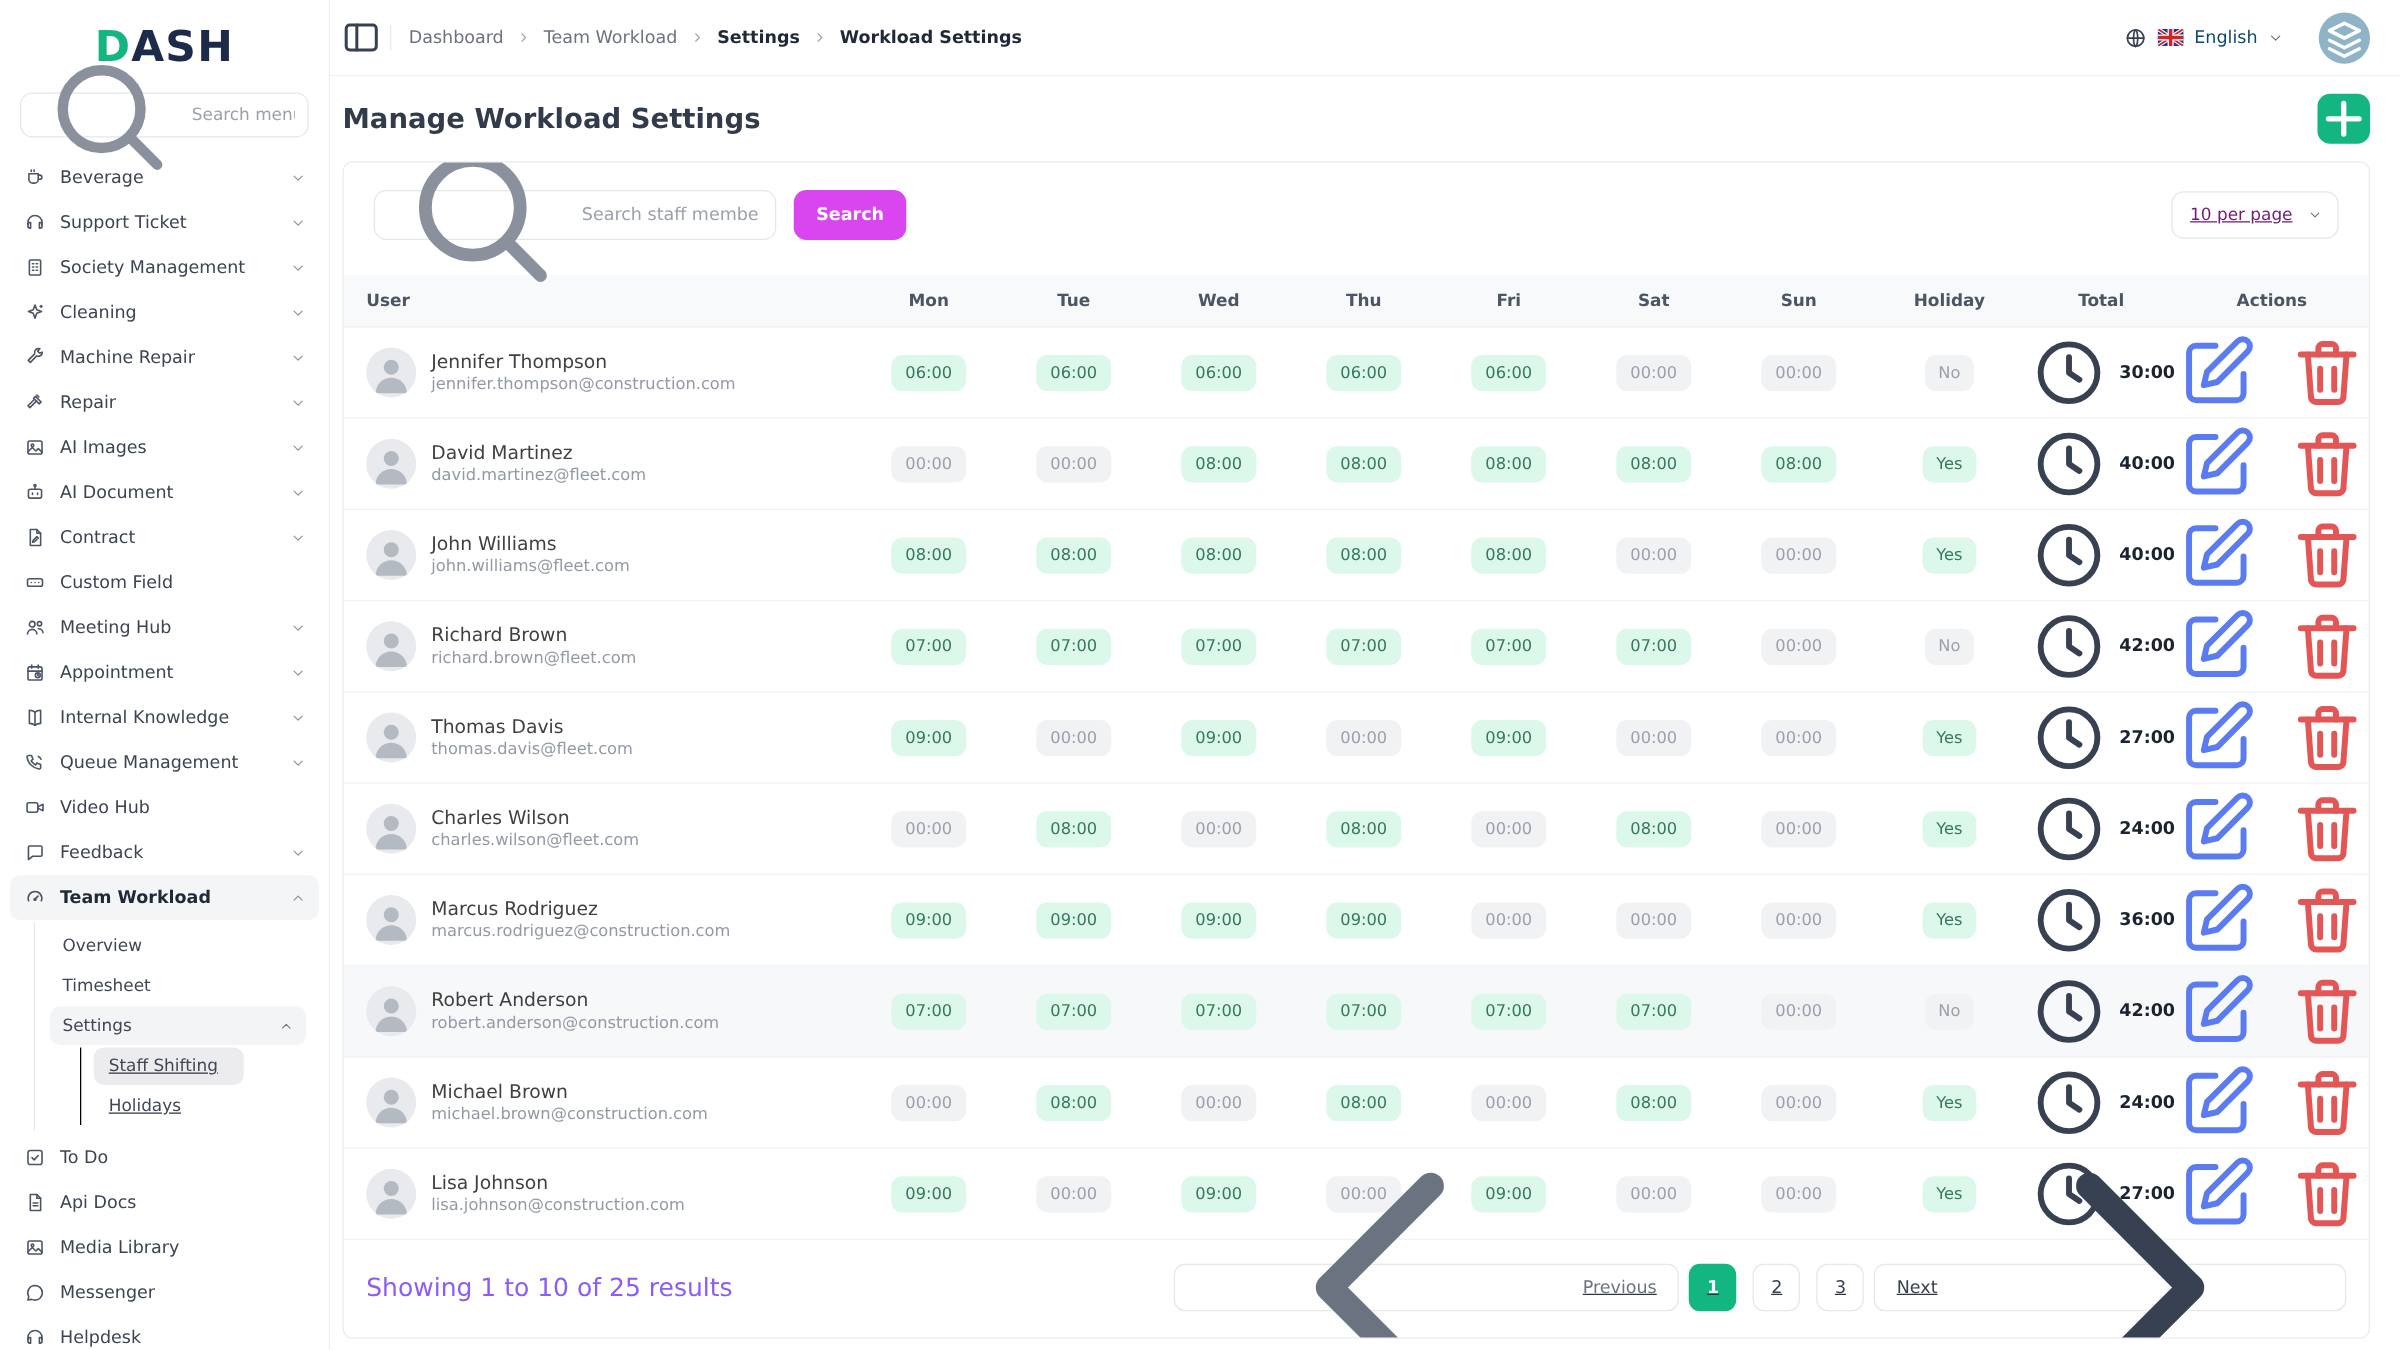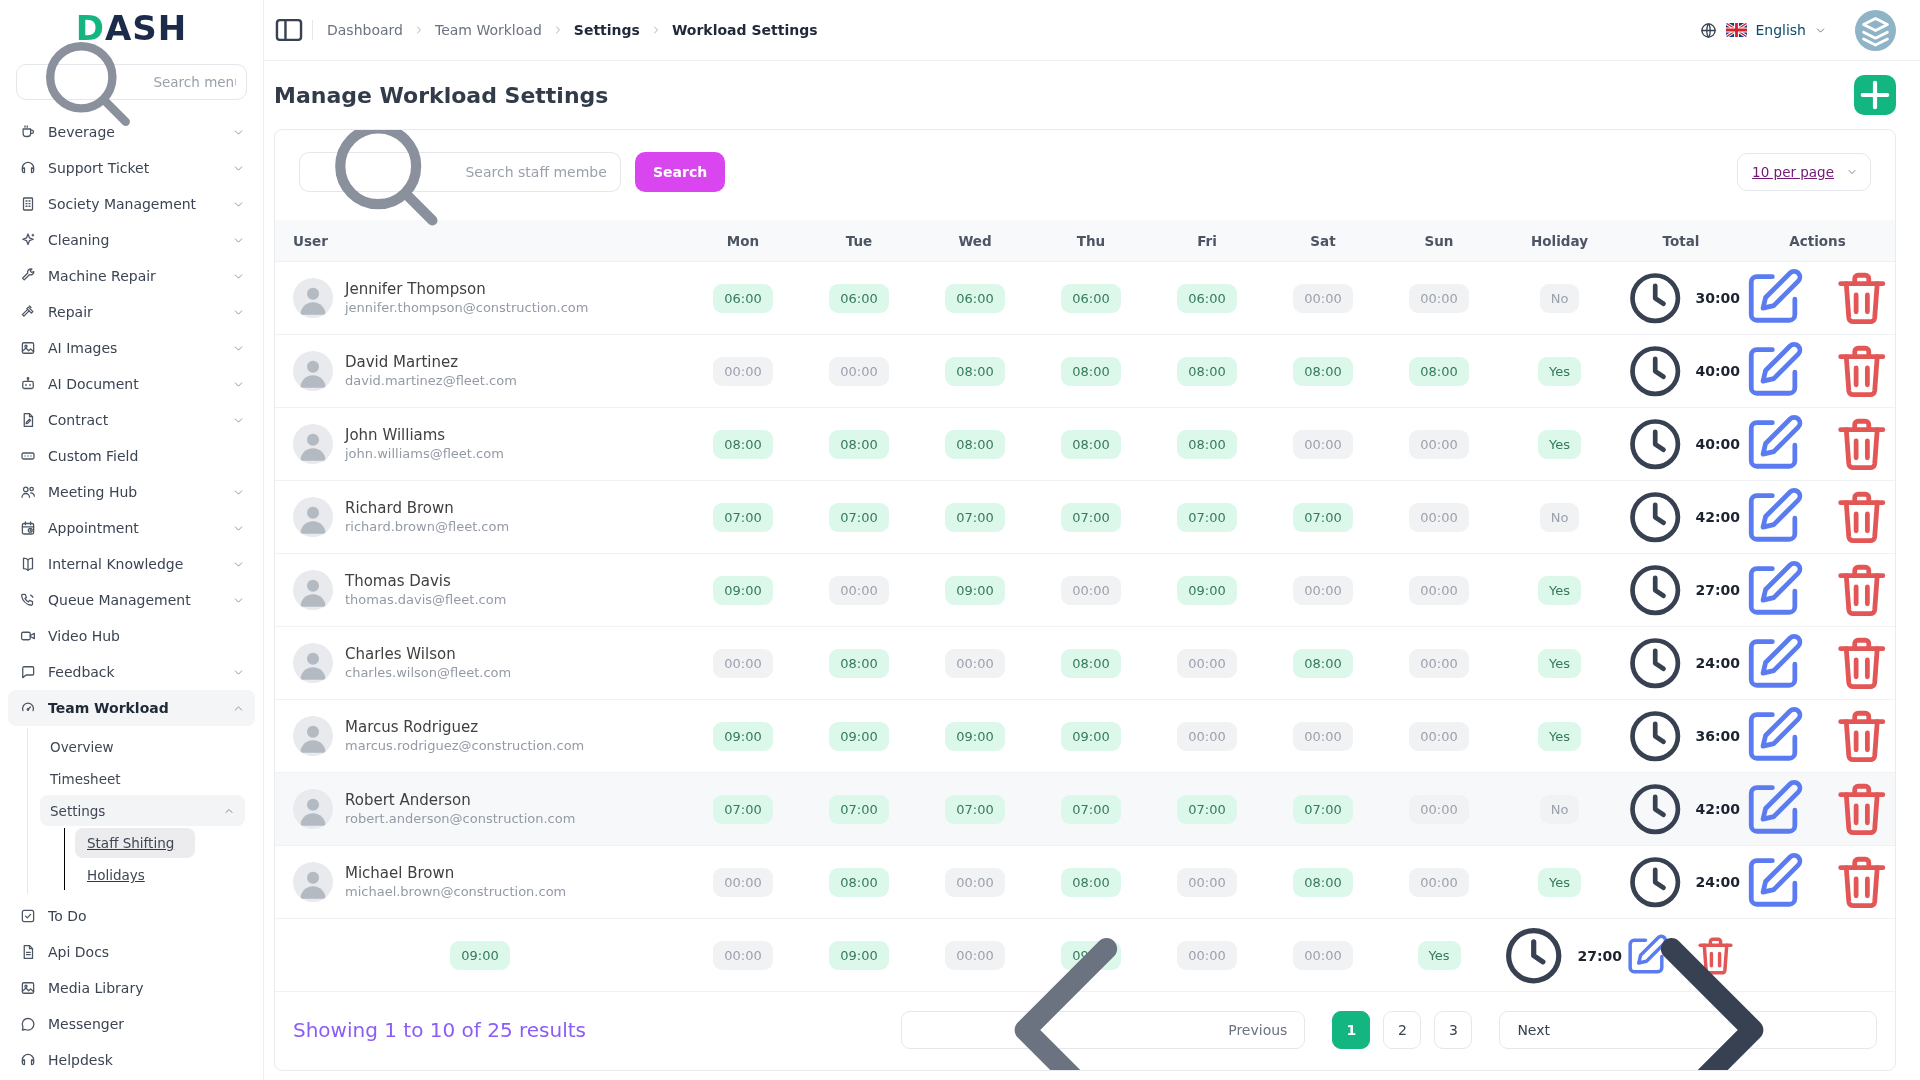--- a/index.html
+++ b/index.html
@@ -1,21 +1,21 @@
 <!DOCTYPE html>
 <html><head>
 <meta charset="utf-8">
 <style>
   * { box-sizing: border-box; margin: 0; padding: 0; }
   html,body { width:1920px; height:1080px; overflow:hidden; background:#fff;
     font-family:"DejaVu Sans","Liberation Sans",sans-serif; color:#2d3643; }
 
   
   .sidebar { position:fixed; left:0; top:0; width:264px; height:1080px;
-    border-right:1px solid #eceef1; background:#fff; overflow:hidden; }
+    border-right:1px solid #eceef1; background:#fff; padding-top:10px; overflow:hidden; }
   .logo { text-align:center; font-size:34px; font-weight:800; letter-spacing:1px;
     padding:8px 0 12px; color:#1c2b4a; }
   .logo .d { color:#14b581; }
   .side-search { margin:4px 16px 12px; height:36px; border:1px solid #e3e6ea;
     border-radius:10px; display:flex; align-items:center; padding:0 10px; background:#fff; }
   .side-search svg { width:16px; height:16px; color:#8a919c; flex:0 0 auto; }
   .side-search input { border:none; outline:none; font-size:13.5px; color:#4b5563;
     margin-left:8px; width:100%; background:transparent; font-family:inherit; }
   .side-search input::placeholder { color:#9aa1ab; }
   .menu { padding:2px 8px; }
@@ -103,21 +103,21 @@
   .total-cell svg { width:17px; height:17px; color:#374151; }
   .actions-cell { display:flex; align-items:center; justify-content:center; gap:20px; }
   .act { background:none; border:none; cursor:pointer; padding:0; display:flex; }
   .act svg { width:19px; height:19px; }
   .act.edit { color:#5b7cf0; }
   .act.del { color:#e25656; }
 
   
   .pager { display:flex; align-items:center; justify-content:space-between; padding:19px 18px 21px 18px; }
   .pager-info { font-size:20px; color:#8b5cf6; }
-  .pager-ctl { display:flex; align-items:flex-end; gap:27px; }
+  .pager-ctl { display:flex; align-items:flex-end; gap:8px;text-decoration:underline; }
   .pbtn { height:38px; border:1px solid #e5e7eb; background:#fff; border-radius:9px;
     display:flex; align-items:center; justify-content:center; gap:9px; padding:0 17px;
     font-size:14px; color:#6b7280; cursor:pointer; font-family:inherit; }
   .pbtn svg { width:13px; height:13px; }
   .pnum { width:38px; height:38px; padding:0; color:#374151; }
   .pnum.active { background:#13b581; border-color:#13b581; color:#fff; font-weight:600; }
   .pbtn.next { color:#374151; }
 </style>
 </head>
 <body>
@@ -976,20 +976,32 @@
                 <svg viewBox="0 0 24 24" fill="none" stroke="currentColor" stroke-width="1.7" stroke-linecap="round" stroke-linejoin="round" style="width:100%;height:100%;display:block">
                   <path d="M4.5 7h15"></path>
                   <path d="M9.5 7V5.2A1.2 1.2 0 0 1 10.7 4h2.6a1.2 1.2 0 0 1 1.2 1.2V7"></path>
                   <path d="M6.5 7l.9 12.2a1.5 1.5 0 0 0 1.5 1.3h6.2a1.5 1.5 0 0 0 1.5-1.3L17.5 7"></path>
                   <path d="M10 11v6M14 11v6"></path>
                 </svg>
               </button>
             </div>
           </div>
           <div class="grid-row trow">
+            <div class="user-cell">
+              <div class="avatar">
+                <svg viewBox="0 0 24 24" fill="#b3bac2" style="width:100%;height:100%">
+                  <circle cx="12" cy="9.5" r="3.6"></circle>
+                  <path d="M4.5 22a7.5 7.5 0 0 1 15 0z"></path>
+                </svg>
+              </div>
+              <div>
+                <div class="u-name">Lisa Johnson</div>
+                <div class="u-mail">lisa.johnson@construction.com</div>
+              </div>
+            </div>
             <div class="cell-c"><span class="pill on">09:00</span></div>
             <div class="cell-c"><span class="pill off">00:00</span></div>
             <div class="cell-c"><span class="pill on">09:00</span></div>
             <div class="cell-c"><span class="pill off">00:00</span></div>
             <div class="cell-c"><span class="pill on">09:00</span></div>
             <div class="cell-c"><span class="pill off">00:00</span></div>
             <div class="cell-c"><span class="pill off">00:00</span></div>
             <div class="cell-c"><span class="pill on">Yes</span></div>
             <div class="total-cell">
               <span>

